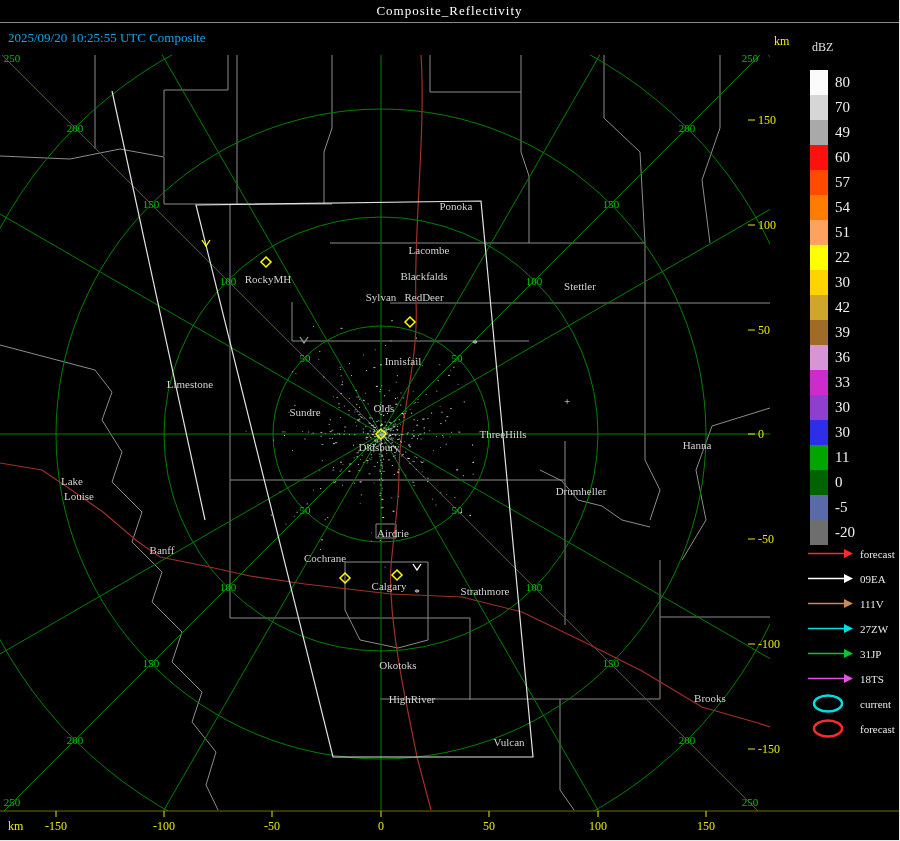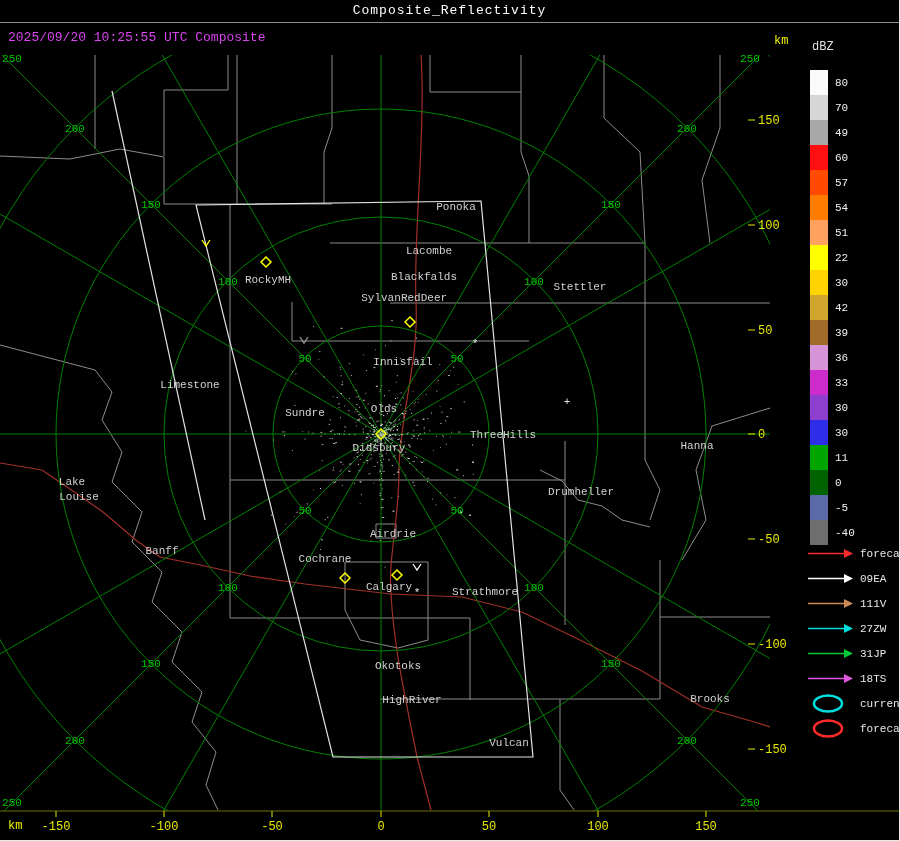--- a/index.html
+++ b/index.html
@@ -1,29 +1,29 @@
 <!DOCTYPE html>
 <html><head>
 <meta charset="utf-8">
 <style>
   html,body{margin:0;padding:0;background:#000;}
   #app{position:relative;width:900px;height:841px;background:#000;overflow:hidden;
-       font-family:Liberation Mono, monospace;
+       font-family:Liberation Serif, serif;
        border-right:1px solid #e8e8e8;border-bottom:1px solid #e8e8e8;box-sizing:border-box;}
   #titlebar{position:absolute;top:0;left:0;width:100%;height:22px;text-align:center;z-index:3;
        color:#ffffff;font-size:13px;line-height:22px;letter-spacing:1px;border-bottom:1px solid #8a8a8a;}
-  #timestamp{position:absolute;top:30px;left:8px;color:#d946ef;font-size:13px;z-index:3;}
+  #timestamp{position:absolute;top:30px;left:8px;color:#0ea5e9;font-size:13px;z-index:3;}
   #km-top{position:absolute;top:34px;left:774px;color:#f0f000;font-size:12px;z-index:3;}
   #km-bottom{position:absolute;top:819px;left:8px;color:#f0f000;font-size:12px;z-index:3;}
   #dbz-title{position:absolute;top:40px;left:812px;width:56px;color:#e0e0e0;font-size:12px;z-index:3;}
   #map{position:absolute;top:0;left:0;z-index:1;}
   #scale{position:absolute;top:70px;left:810px;z-index:3;}
   .scale-row{display:flex;align-items:center;height:25px;}
   .swatch{width:18px;height:25px;}
-  .scale-label{margin-left:7px;color:#f0f0f0;font-size:11px;}
+  .scale-label{margin-left:7px;color:#f0f0f0;font-size:15px;}
   #legend{position:absolute;top:541px;left:806px;z-index:3;}
   .legend-row{display:flex;align-items:center;height:25px;}
   .legend-label{margin-left:6px;color:#e8e8e8;font-size:11px;}
 </style>
 </head>
 <body>
 
 <div id="app">
   <div id="titlebar">Composite_Reflectivity</div>
   <div id="timestamp">2025/09/20 10:25:55 UTC Composite</div>
@@ -810,21 +810,21 @@
       <div class="scale-row">
         <div class="swatch" style="background: rgb(0, 99, 0);"></div>
         <span class="scale-label">0</span>
       </div>
       <div class="scale-row">
         <div class="swatch" style="background: rgb(90, 106, 168);"></div>
         <span class="scale-label">-5</span>
       </div>
       <div class="scale-row">
         <div class="swatch" style="background: rgb(110, 110, 110);"></div>
-        <span class="scale-label">-40</span>
+        <span class="scale-label">-20</span>
       </div>
     </div>
   <div id="legend">
       <div class="legend-row">
         <svg width="48" height="25">
           <line x1="2" y1="12.5" x2="38" y2="12.5" stroke="#ff2a2a" stroke-width="1.5"></line>
           <path d="M38,8 L47,12.5 L38,17 Z" fill="#ff2a2a"></path>
         </svg>
         <span class="legend-label">forecast</span>
       </div>

